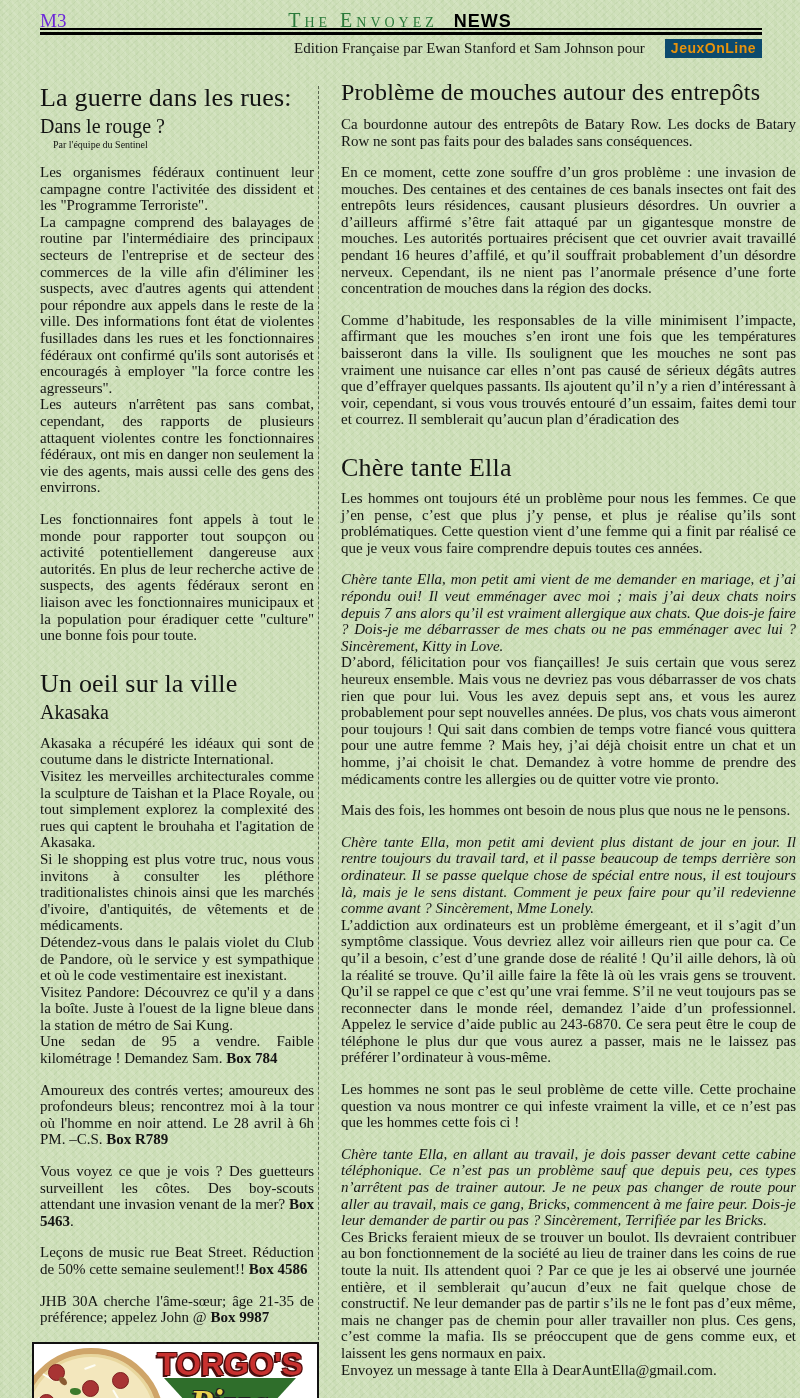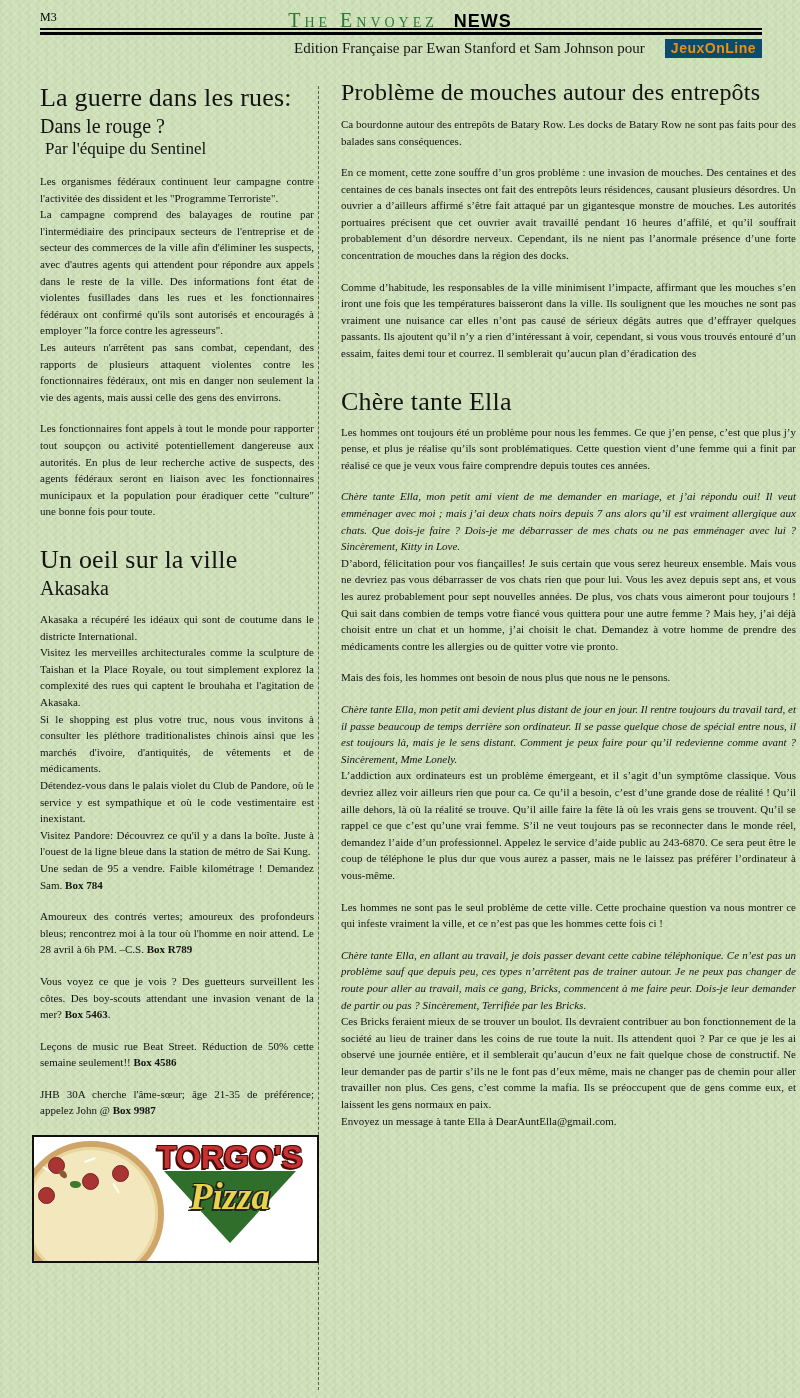--- a/index.html
+++ b/index.html
@@ -9,39 +9,39 @@
     font-family:"Liberation Serif", serif;
   }
   
   body::before{
     content:"";position:absolute;inset:0;pointer-events:none;
     background-image:
       repeating-linear-gradient(47deg, rgba(255,255,255,.10) 0 2px, rgba(255,255,255,0) 2px 6px),
       repeating-linear-gradient(-43deg, rgba(96,138,76,.08) 0 1px, rgba(96,138,76,0) 1px 5px),
       repeating-linear-gradient(90deg, rgba(166,196,140,.10) 0 3px, rgba(166,196,140,0) 3px 9px);
   }
-  .m3{position:absolute;left:40px;top:10px;font-size:12px;color:#000000;}
+  .m3{position:absolute;left:40px;top:10px;font-size:19px;color:#6d28d9;}
   .masthead{position:absolute;left:0;right:0;top:9px;text-align:center;white-space:nowrap;}
   .mast-title{color:#2a7a3a;font-variant:small-caps;letter-spacing:4px;font-size:20px;}
   .mast-news{color:#000;font-family:"Liberation Sans",sans-serif;font-weight:bold;font-size:18px;letter-spacing:1px;margin-left:12px;}
   .rule{position:absolute;left:40px;width:722px;top:28px;height:2px;border-top:2px solid #000;border-bottom:3px solid #000;}
   .edition-line{position:absolute;right:38px;top:39px;display:flex;align-items:center;gap:20px;font-size:15px;}
   .badge{background:#0c4a6e;color:#e8930c;font-family:"Liberation Sans",sans-serif;font-weight:bold;font-size:14px;padding:1px 6px 2px;letter-spacing:.5px;cursor:pointer;}
   .divider{position:absolute;left:318px;top:86px;bottom:8px;width:0;border-left:1px dashed #57614f;}
   .col{position:absolute;top:84px;}
   .col.left{left:40px;width:274px;}
   .col.right{left:341px;width:455px;top:80px;}
-  p{margin:0;text-align:justify;font-size:11px;line-height:16.6px;}
+  p{margin:0;text-align:justify;font-size:15px;line-height:16.6px;}
   p.gap{margin-top:15px;}
   h1.head{font-size:26px;font-weight:normal;margin:0 0 3px;line-height:1.08;letter-spacing:.2px;}
   h1.tight{font-size:24px;}
   h1.mt{margin-top:26px;}
   h2.sub{font-size:20px;font-weight:normal;margin:0 0 2px;line-height:1.1;}
   h2.mb{margin-bottom:12px;}
-  h3.byline{font-size:17px;font-weight:normal;margin:0 5px 14px;}
+  h3.byline{font-size:10px;font-weight:normal;margin:0 13px 14px;}
   .it{font-style:italic;}
   b{font-weight:bold;}
   
   .pizza-ad{position:relative;margin:16px 0 0 -8px;width:283px;height:124px;background:#fff;border:2px solid #111;overflow:hidden;}
   .pizza{position:absolute;left:-16px;top:4px;width:134px;height:134px;border-radius:50%;
     background:#f3e7bd;border:6px solid #cfa569;box-shadow:inset 0 0 0 3px #e8d69d;}
   .pep{position:absolute;border-radius:50%;background:#a83434;border:1px solid #7c1f1f;width:15px;height:15px;}
   .grn{position:absolute;background:#3c7a2c;border-radius:45% 60% 50% 55%;width:11px;height:7px;}
   .brn{position:absolute;background:#8a5a33;border-radius:50%;width:10px;height:6px;}
   .chs{position:absolute;background:#fdfdf4;width:12px;height:2px;border-radius:2px;}

